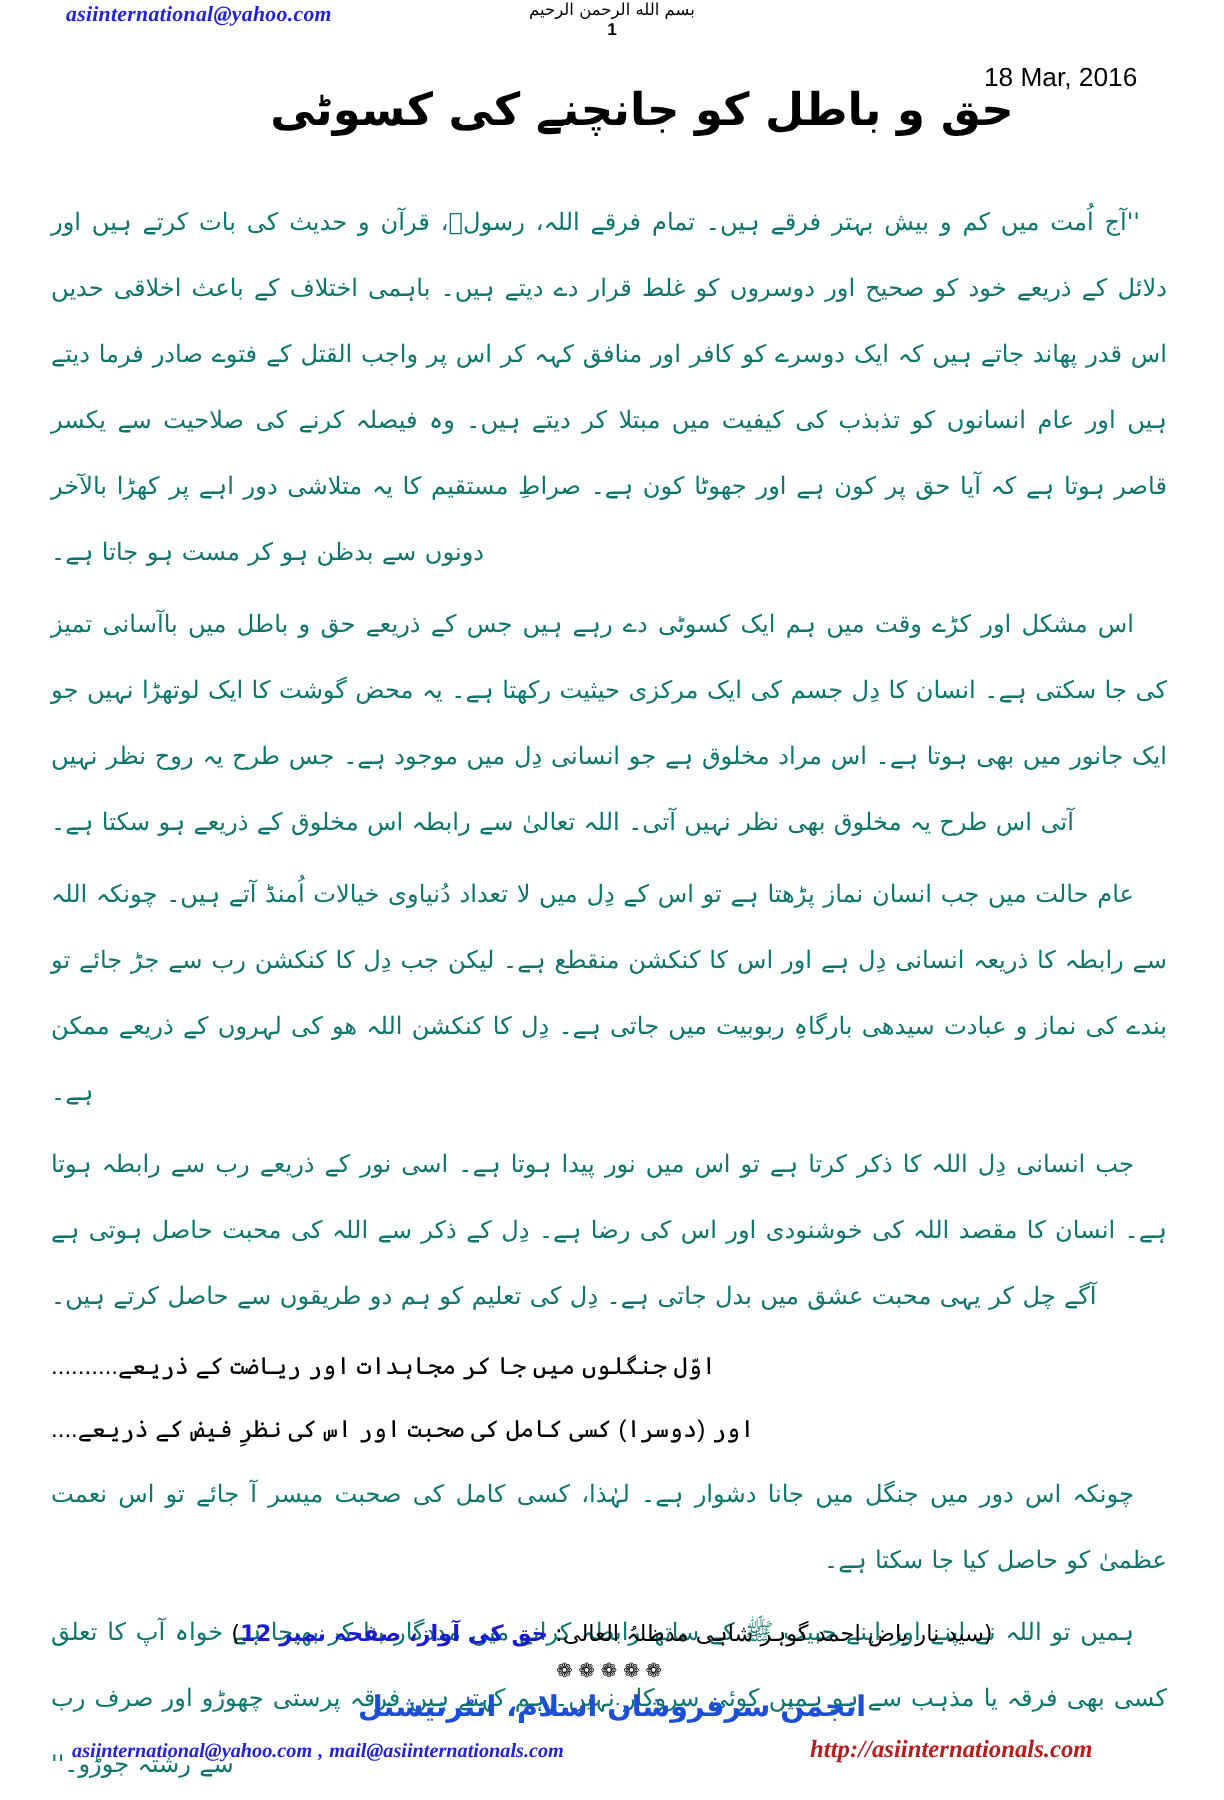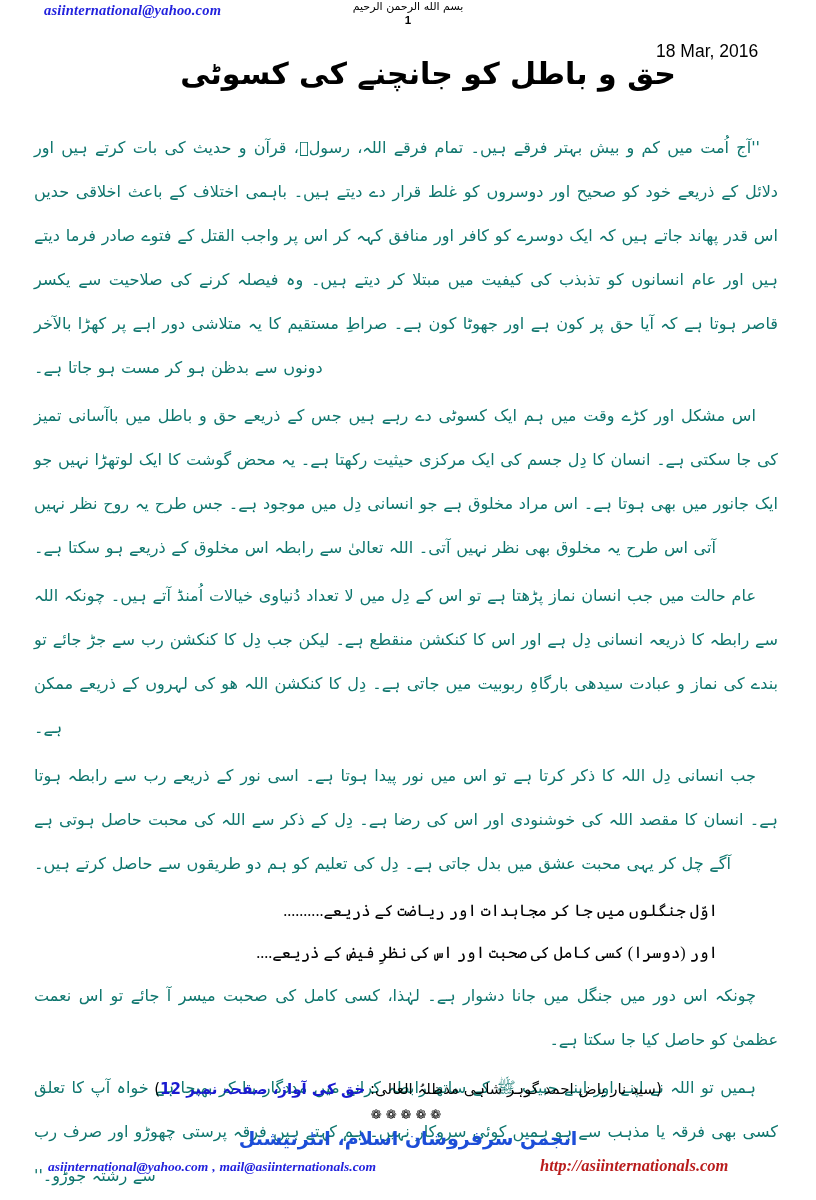--- a/index.html
+++ b/index.html
@@ -117,25 +117,25 @@
 
   .para.first {
     text-indent: 18px;
   }
 
   .para.tail-right {
     text-align-last: right;
   }
 
   .method-line {
-    font-family: Liberation Serif, serif;
+    font-family: Liberation Sans, sans-serif;
     font-size: 16.1px;
     line-height: 42px;
     color: #000;
-    text-align: right;
+    text-align: left;
     margin: 0;
     padding-right: 60px;
   }
 
   
   .attrib {
     position: absolute;
     top: 1078px;
     left: 0;
     width: 816px;

